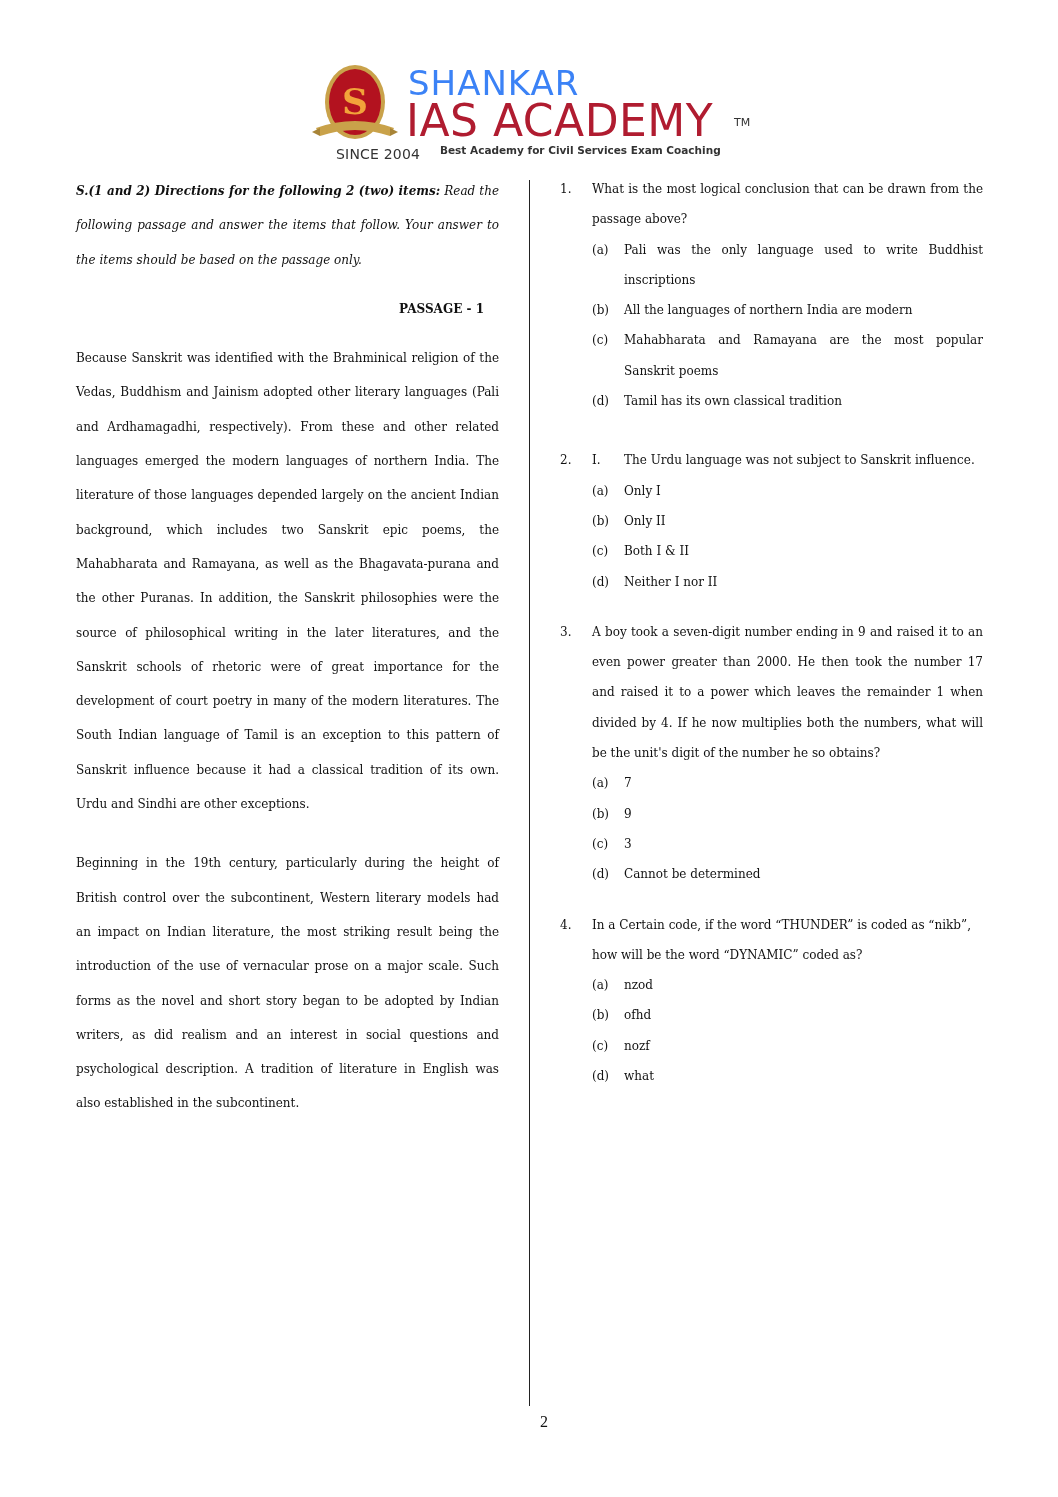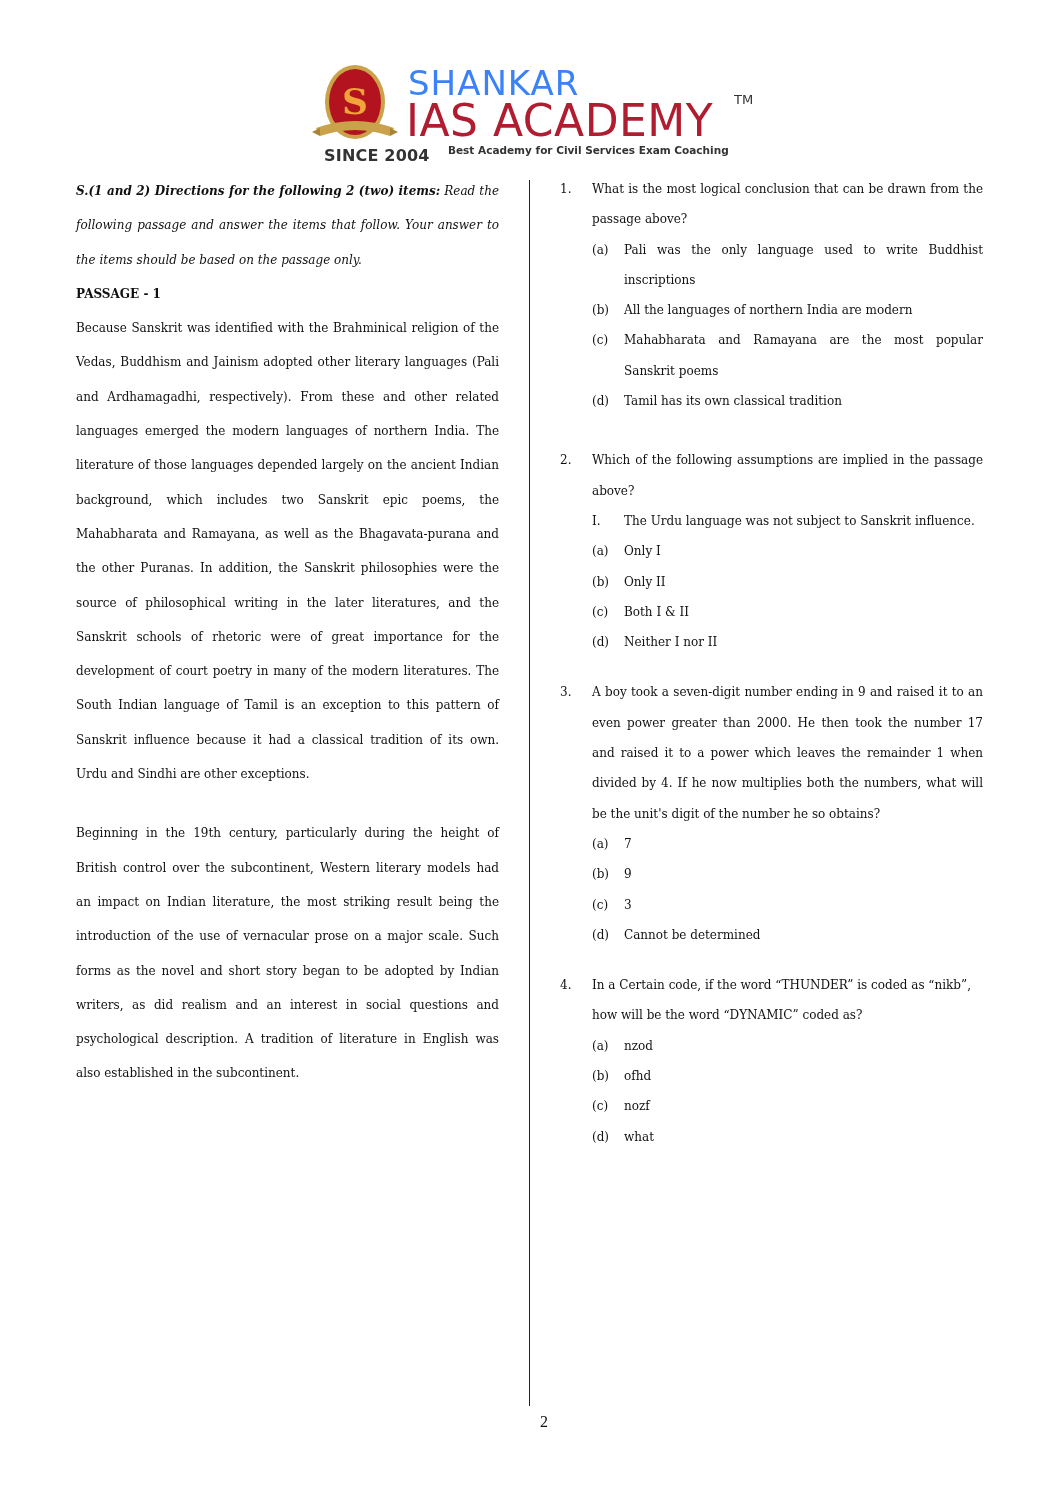--- a/index.html
+++ b/index.html
@@ -3,41 +3,41 @@
 <meta charset="utf-8">
 <style>
   html, body { margin: 0; padding: 0; background: #ffffff; }
   body { width: 1058px; height: 1497px; position: relative; overflow: hidden;
          font-family: "DejaVu Serif", serif; color: #111; }
   .page { position: absolute; left: 0; top: 0; width: 1058px; height: 1497px; }
 
   
   .logo { position: absolute; left: 308px; top: 60px; width: 450px; height: 100px; }
   .emblem { position: absolute; left: 4px; top: 2px; width: 86px; height: 96px; }
-  .since { position: absolute; left: 16px; top: 86px; font-family: "DejaVu Sans", sans-serif;
-           font-weight: bold; font-size: 16px; color: #333; letter-spacing: 0.2px; }
+  .since { position: absolute; left: 28px; top: 86px; font-family: "DejaVu Sans", sans-serif;
+           font-weight: normal; font-size: 14px; color: #333; letter-spacing: 0.2px; }
   .brand-1 { position: absolute; left: 100px; top: 6px; font-family: "DejaVu Sans", sans-serif;
              font-size: 34px; color: #3b82f6; letter-spacing: 1px; line-height: 34px; font-weight: normal; }
   .brand-2 { position: absolute; left: 98px; top: 44px; font-family: "DejaVu Sans", sans-serif;
              font-size: 44px; color: #b01c30; letter-spacing: 0.5px; line-height: 34px; }
-  .tm { position: absolute; left: 426px; top: 32px; font-family: "DejaVu Sans", sans-serif;
-        font-size: 13px; color: #333; text-align: center; }
-  .tagline { position: absolute; left: 140px; top: 84px; font-family: "DejaVu Sans", sans-serif;
+  .tm { position: absolute; left: 426px; top: 56px; font-family: "DejaVu Sans", sans-serif;
+        font-size: 11px; color: #333; text-align: center; }
+  .tagline { position: absolute; left: 132px; top: 84px; font-family: "DejaVu Sans", sans-serif;
              font-weight: bold; font-size: 10.5px; color: #333; }
 
   
   .col { position: absolute; top: 174px; font-size: 12px; line-height: 34.3px; }
   .col-left { left: 76px; width: 423px; }
   .col-right { left: 560px; width: 423px; line-height: 30.3px; }
   .divider { position: absolute; left: 529px; top: 180px; width: 1px; height: 1226px; background: #222; }
 
   .just { text-align: justify; text-align-last: left; }
   .directions { font-style: italic; }
   .directions b { font-style: italic; font-weight: bold; }
-  .passage-title { text-align: left; font-weight: bold; margin: 0; }
+  .passage-title { text-align: right; font-weight: bold; margin: 15px; }
   p { margin: 0; }
   .para-gap { height: 25px; }
 
   .q { position: relative; padding-left: 32px; }
   .q-num { position: absolute; left: 0; top: 0; }
   .opt { position: relative; padding-left: 32px; }
   .opt-label { position: absolute; left: 0; top: 0; }
   .q-gap { height: 29px; }
   .q-gap-sm { height: 20px; }
 
@@ -94,21 +94,20 @@
         </div>
       <div class="opt">
           <span class="opt-label">(d)</span>
           <p class="just">Tamil has its own classical tradition</p>
         </div>
     </div>
     <div class="q-gap"></div>
 
     <div class="q">
       <span class="q-num">2.</span>
-      <p class="just">Which of the following assumptions are implied in the passage above?</p>
       <div class="opt">
           <span class="opt-label">I.</span>
           <p class="just">The Urdu language was not subject to Sanskrit influence.</p>
         </div>
       <div class="opt">
           <span class="opt-label">(a)</span>
           <p>Only I</p>
         </div>
       <div class="opt">
           <span class="opt-label">(b)</span>

